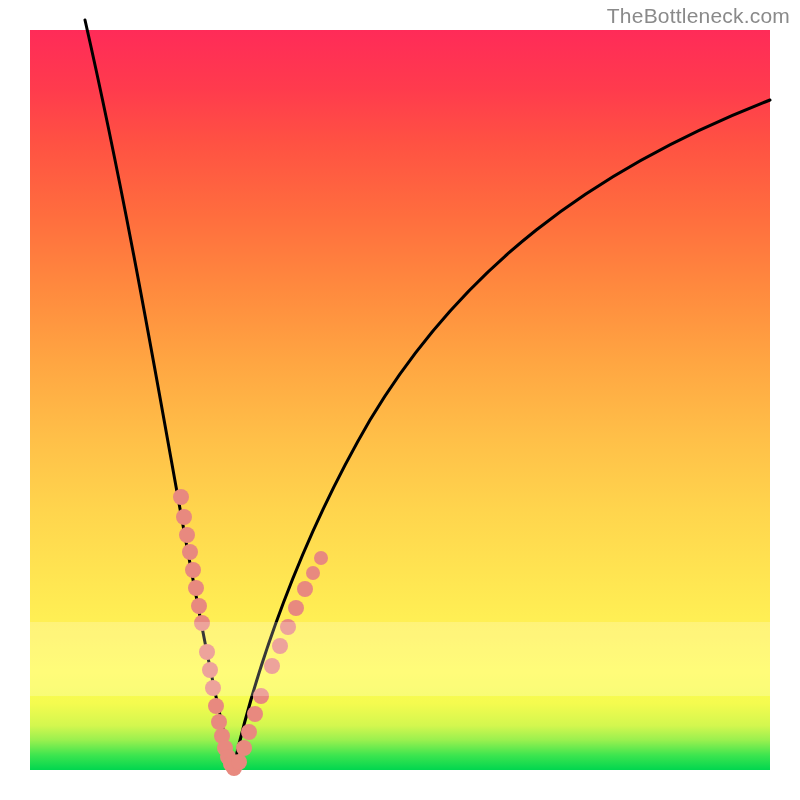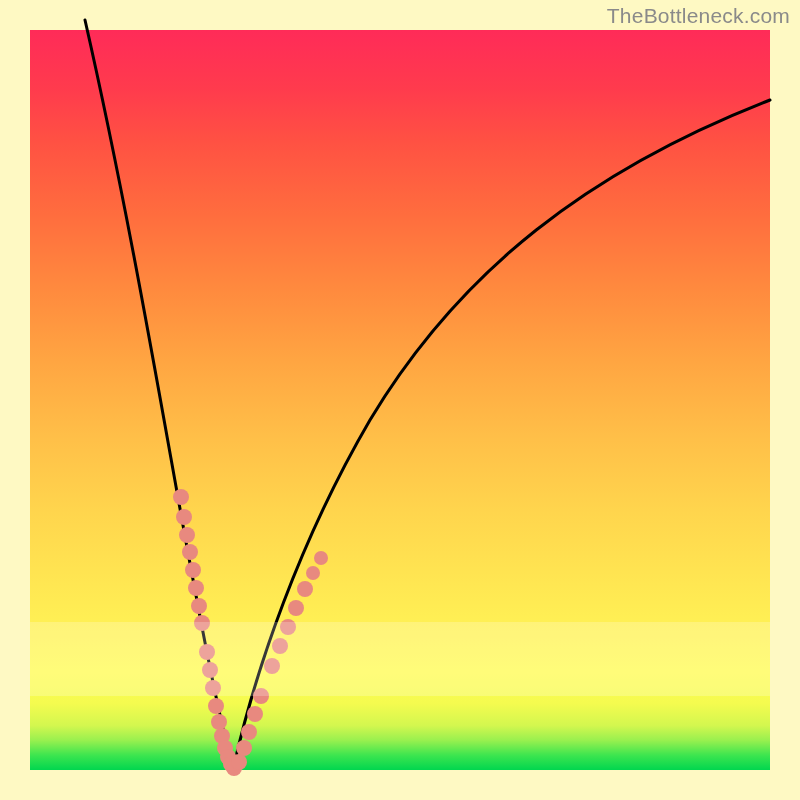--- a/index.html
+++ b/index.html
@@ -7,21 +7,21 @@
     padding: 0;
     width: 800px;
     height: 800px;
     background: #000;
     overflow: hidden;
   }
   .frame {
     position: relative;
     width: 800px;
     height: 800px;
-    background: #fef9c3;
+    background: #ffffff;
   }
   .plot-area {
     position: absolute;
     left: 30px;
     top: 30px;
     width: 740px;
     height: 740px;
     
     background: linear-gradient(
       to top,

